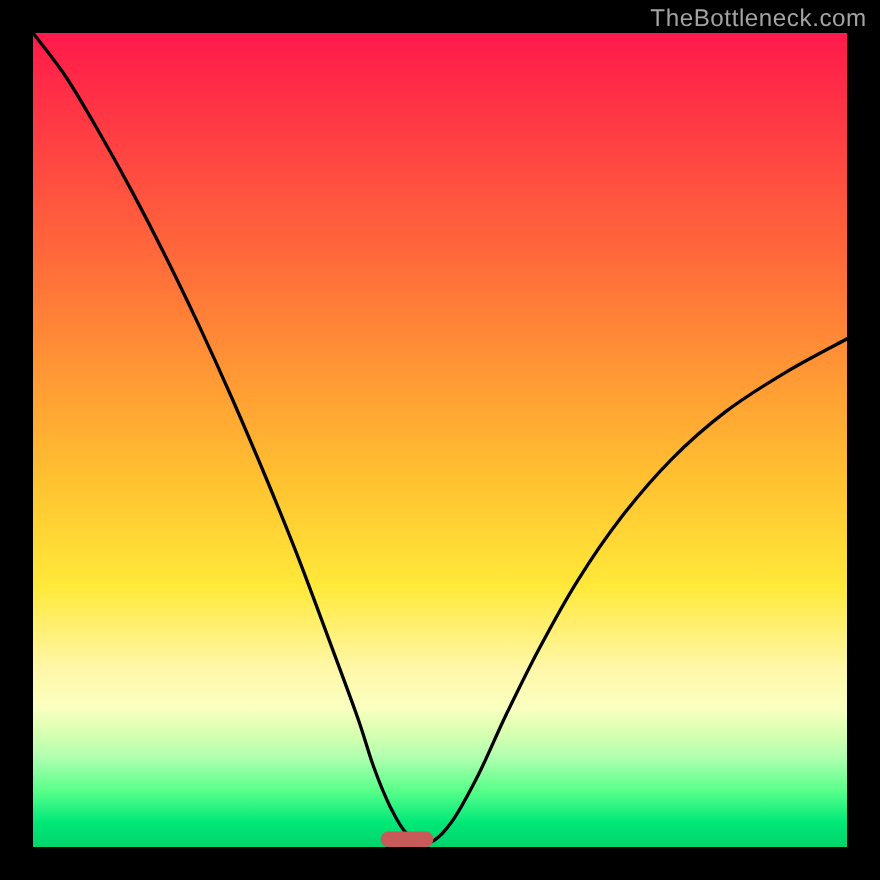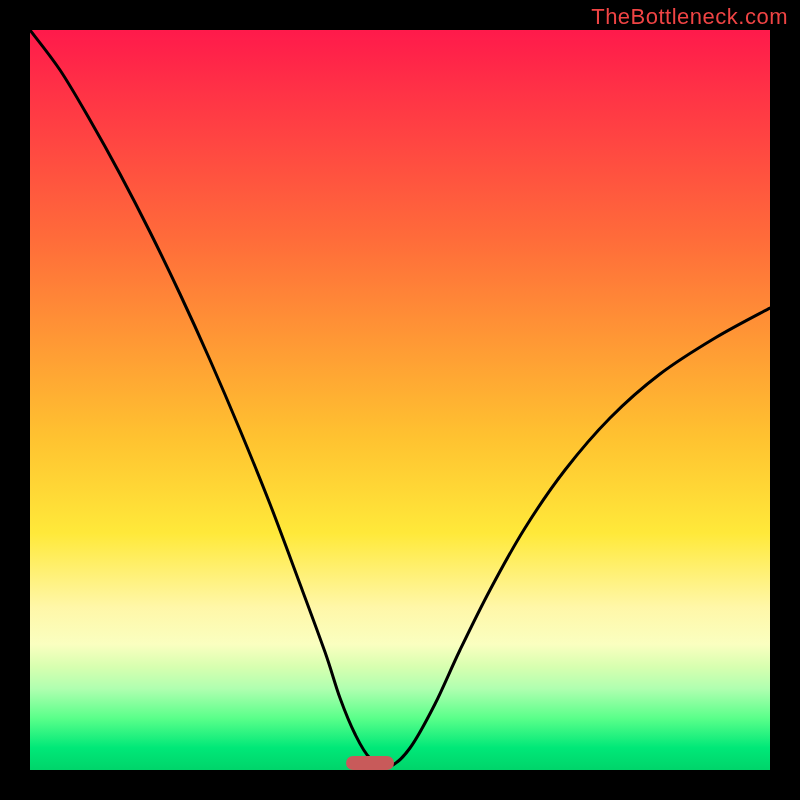--- a/index.html
+++ b/index.html
@@ -36,21 +36,21 @@
       #b0ffb0 89%,
       #5aff8a 93%,
       #00e878 97%,
       #00d46a 100%
     );
   }
   .watermark {
     position: absolute;
     top: 4px;
     right: 12px;
-    color: #ef4444;
+    color: #a3a3a3;
     font-size: 22px;
     letter-spacing: 0.5px;
     user-select: none;
   }
   svg.curve {
     position: absolute;
     left: 0;
     top: 0;
     width: 740px;
     height: 740px;

